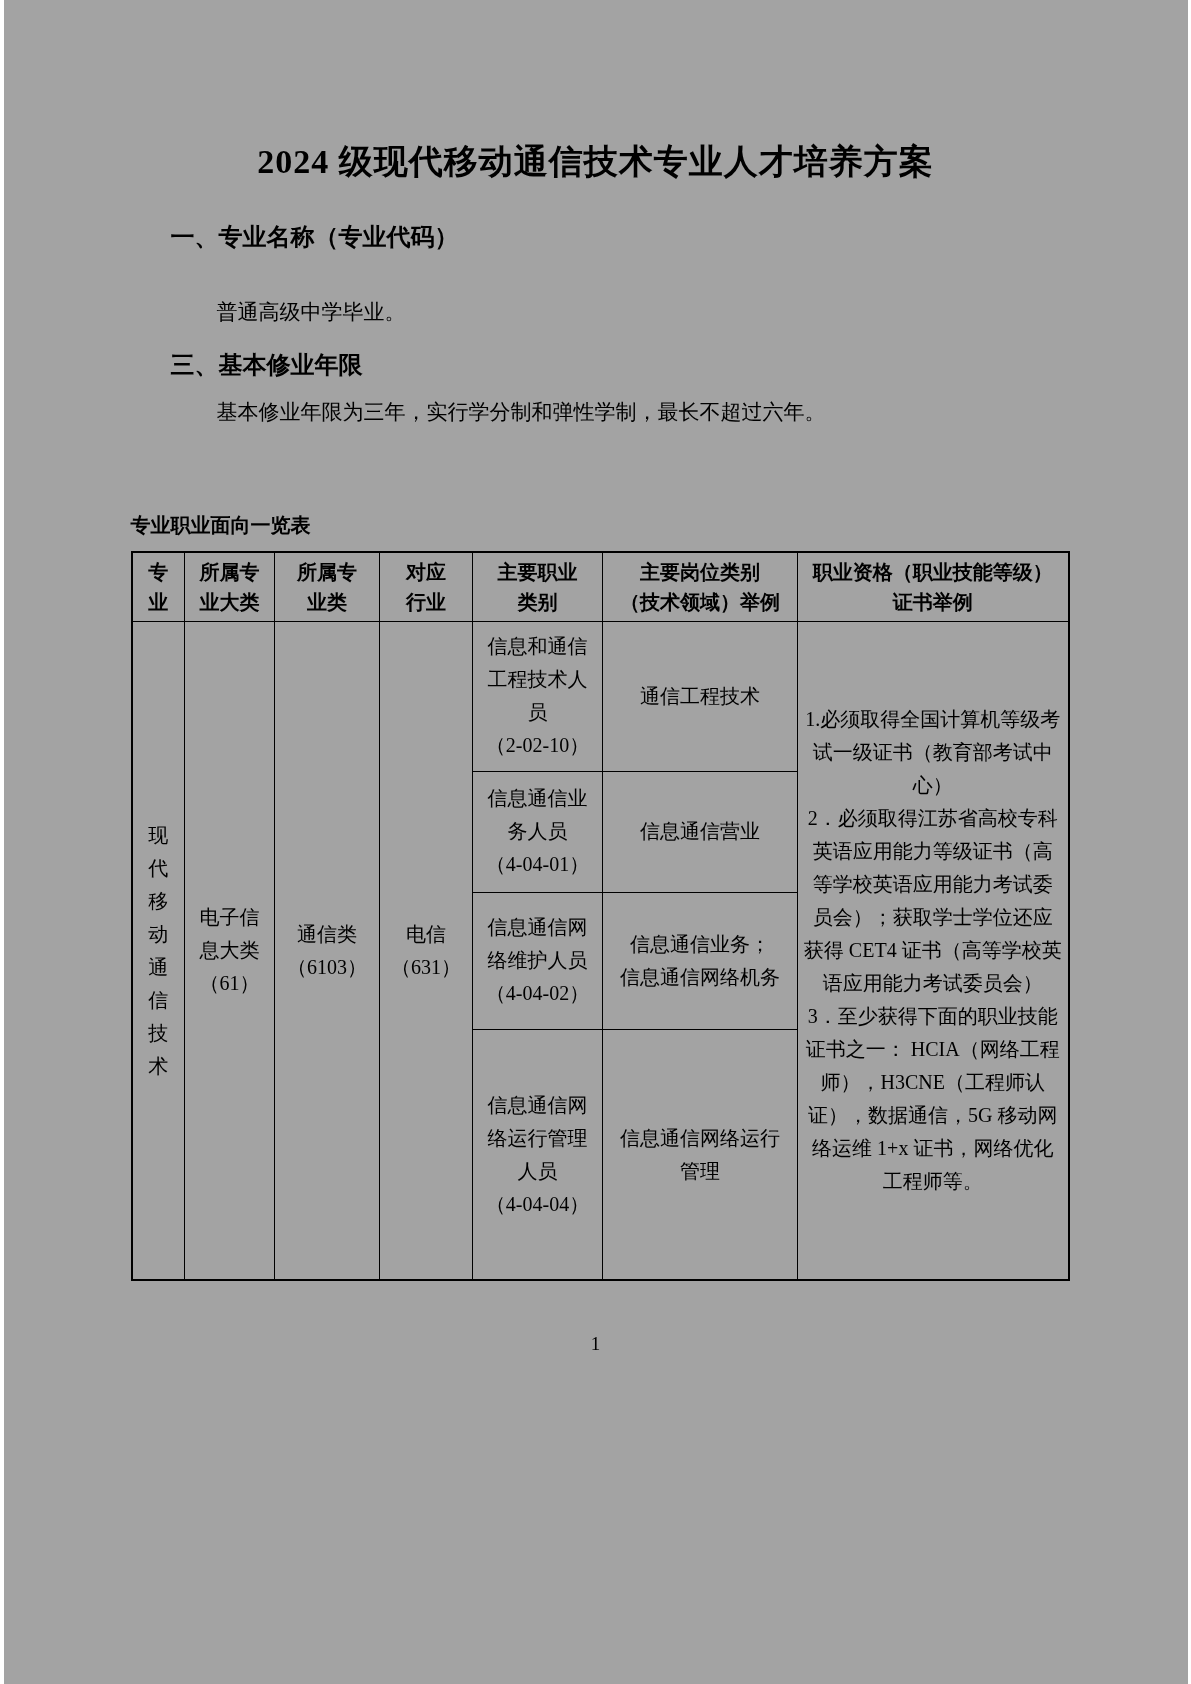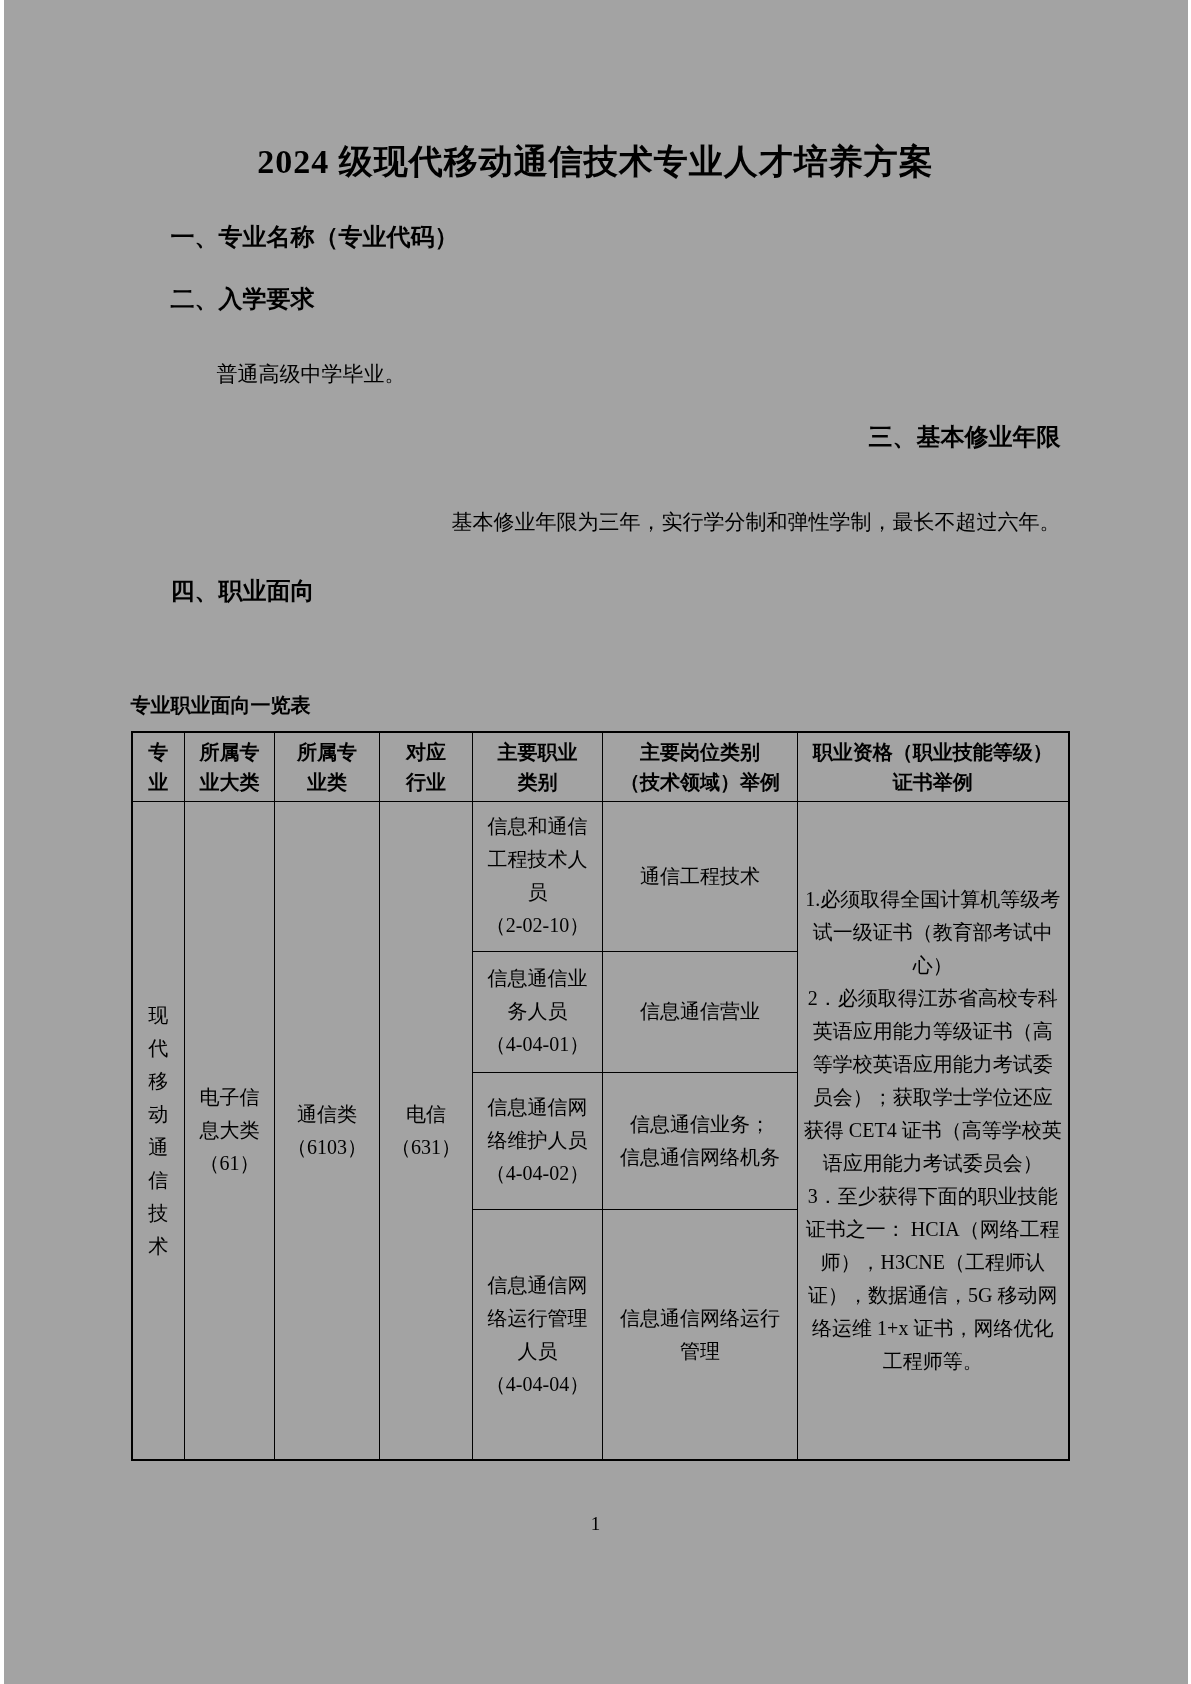--- a/index.html
+++ b/index.html
@@ -25,30 +25,30 @@
   }
   .sec-heading {
     font-family: "Liberation Sans", "DejaVu Sans", sans-serif;
     font-weight: bold;
     font-size: 24px;
     line-height: 1.25;
     margin-left: 40px;
   }
   .h1 { margin-top: 38px; }
   .h2 { margin-top: 32px; }
-  .h3 { margin-top: 33px; text-align: right; }
+  .h3 { margin-top: 23px; }
   .h4 { margin-top: 40px; }
   .body-para {
     font-size: 21px;
     line-height: 1.35;
     margin-left: 86px;
   }
   .p1 { margin-top: 48px; }
   .p2 { margin-top: 46px; }
-  .p3 { margin-top: 56px; text-align: right; }
+  .p3 { margin-top: 18px; }
   .table-caption {
     margin-top: 86px;
     font-weight: bold;
     font-size: 20px;
     white-space: pre-line;
   }
   table.career {
     margin-top: 12px;
     width: 937px;
     table-layout: fixed;
@@ -89,27 +89,25 @@
 </style>
 </head>
 <body>
 
 <div class="page">
 
   <h1 class="doc-title">2024 级现代移动通信技术专业人才培养方案</h1>
 
   <h2 class="sec-heading h1">一、专业名称（专业代码）</h2>
 
-  <h2 class="sec-heading h2">二、入学要求</h2>
   <p class="body-para p2">普通高级中学毕业。</p>
 
   <h2 class="sec-heading h3">三、基本修业年限</h2>
   <p class="body-para p3">基本修业年限为三年，实行学分制和弹性学制，最长不超过六年。</p>
 
-  <h2 class="sec-heading h4">四、职业面向</h2>
 
   <div class="table-caption">专业职业面向一览表</div>
 
   <table class="career">
     <colgroup>
       <col style="width:53px">
       <col style="width:90px">
       <col style="width:105px">
       <col style="width:93px">
       <col style="width:130px">

